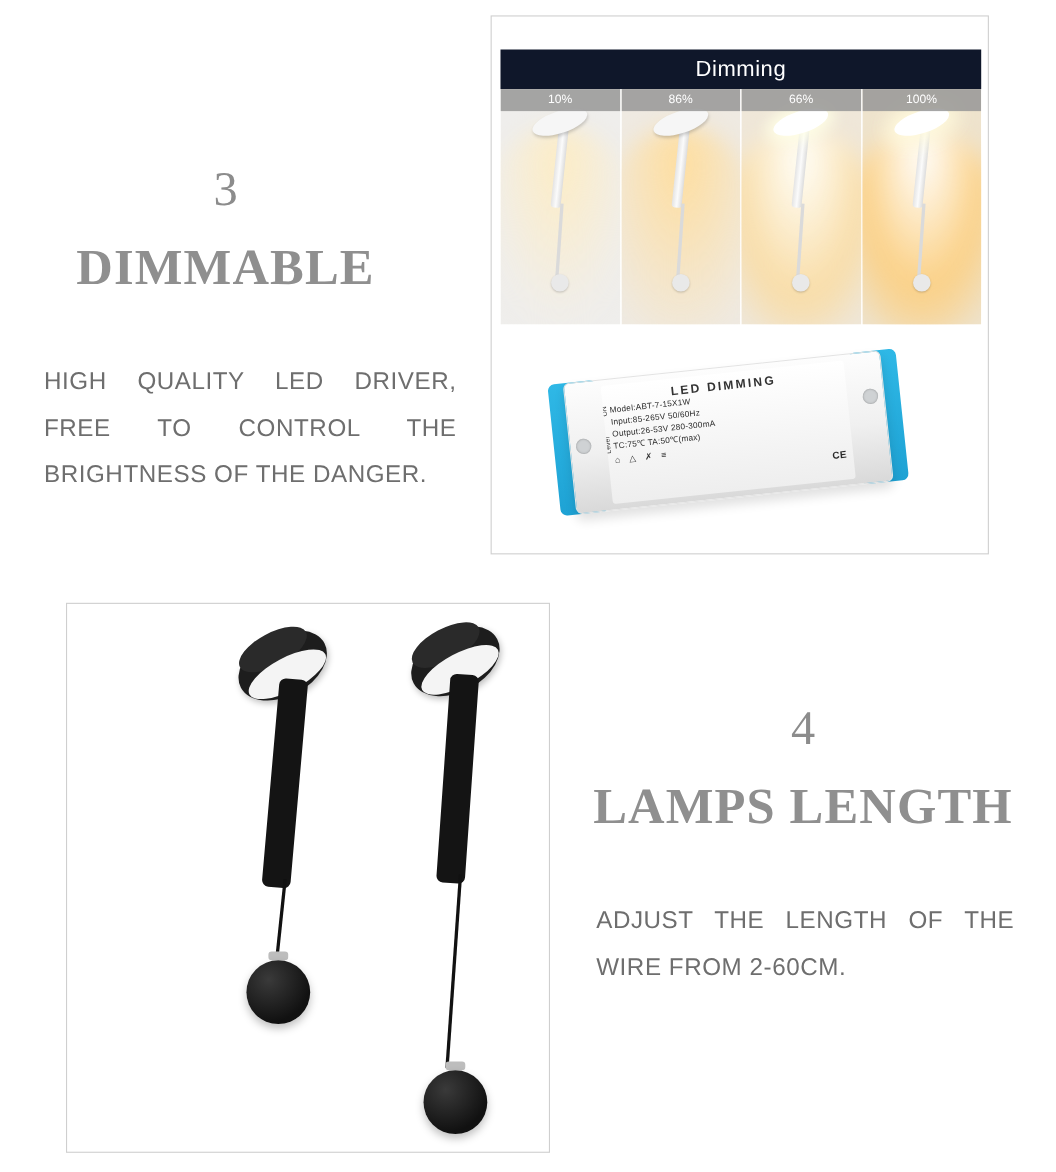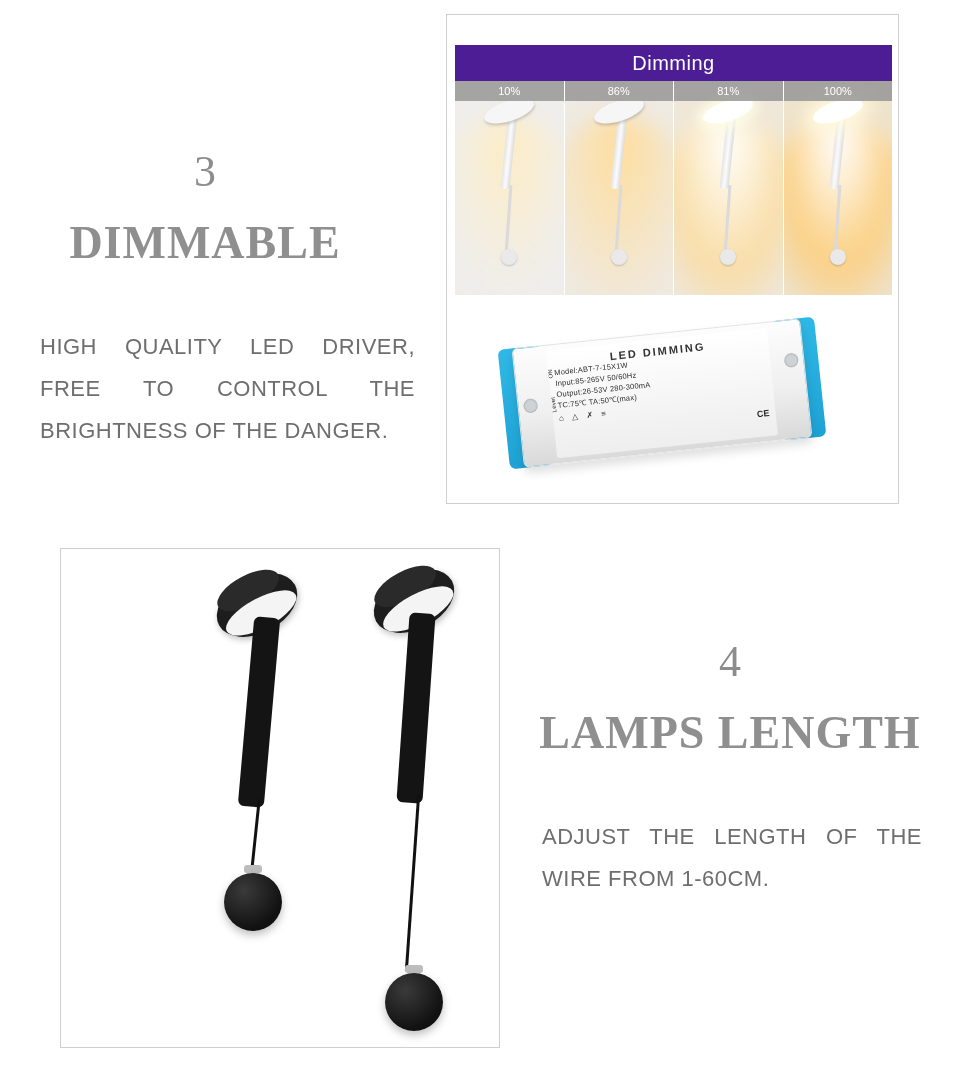--- a/index.html
+++ b/index.html
@@ -76,21 +76,21 @@
   
   .dim-wrap {
     position: absolute;
     left: 8px;
     top: 30px;
     width: 437px;
     height: 250px;
   }
   .dim-title {
     height: 36px;
-    background: #4c1d95;
+    background: #0f172a;
     color: #ffffff;
     font-size: 20px;
     display: flex;
     align-items: center;
     justify-content: center;
     letter-spacing: 0.5px;
   }
   .dim-cells {
     display: flex;
     height: 214px;
@@ -369,21 +369,21 @@
           <div class="dim-label">86%</div>
         </div>
 
         <div class="dim-cell">
           <div class="wallbg" style="background:#efe7d9;"></div>
           <div class="glow" style="background: radial-gradient(ellipse at 50% 16%, rgba(255,255,250,1), rgba(255,214,135,0.6) 55%, rgba(255,238,200,0) 82%);"></div>
           <div class="lamp-head" style="background:#ffffff;box-shadow:0 0 14px 6px rgba(255,255,230,0.9);"></div>
           <div class="lamp-arm"></div>
           <div class="lamp-wire"></div>
           <div class="lamp-knob"></div>
-          <div class="dim-label">81%</div>
+          <div class="dim-label">66%</div>
         </div>
 
         <div class="dim-cell">
           <div class="wallbg" style="background:#eee3cd;"></div>
           <div class="glow" style="background: radial-gradient(ellipse at 50% 14%, rgba(255,255,255,1), rgba(255,202,110,0.75) 52%, rgba(255,230,180,0) 85%);"></div>
           <div class="lamp-head" style="background:#ffffff;box-shadow:0 0 18px 9px rgba(255,250,220,0.95);"></div>
           <div class="lamp-arm"></div>
           <div class="lamp-wire"></div>
           <div class="lamp-knob"></div>
           <div class="dim-label">100%</div>
@@ -441,16 +441,16 @@
       <div class="cord" style="left:88px; top:222px; height:176px; transform: rotate(4deg);"></div>
       <div class="weight-top" style="left:82px; top:392px;"></div>
       <div class="weight" style="left:62px; top:400px;"></div>
     </div>
 
   </div>
 
   <div class="s4-text">
     <div class="num">4</div>
     <div class="heading">LAMPS LENGTH</div>
-    <div class="body-text">ADJUST THE LENGTH OF THE WIRE FROM 1-60CM.</div>
+    <div class="body-text">ADJUST THE LENGTH OF THE WIRE FROM 2-60CM.</div>
   </div>
 
 </div>
 
 </body></html>

